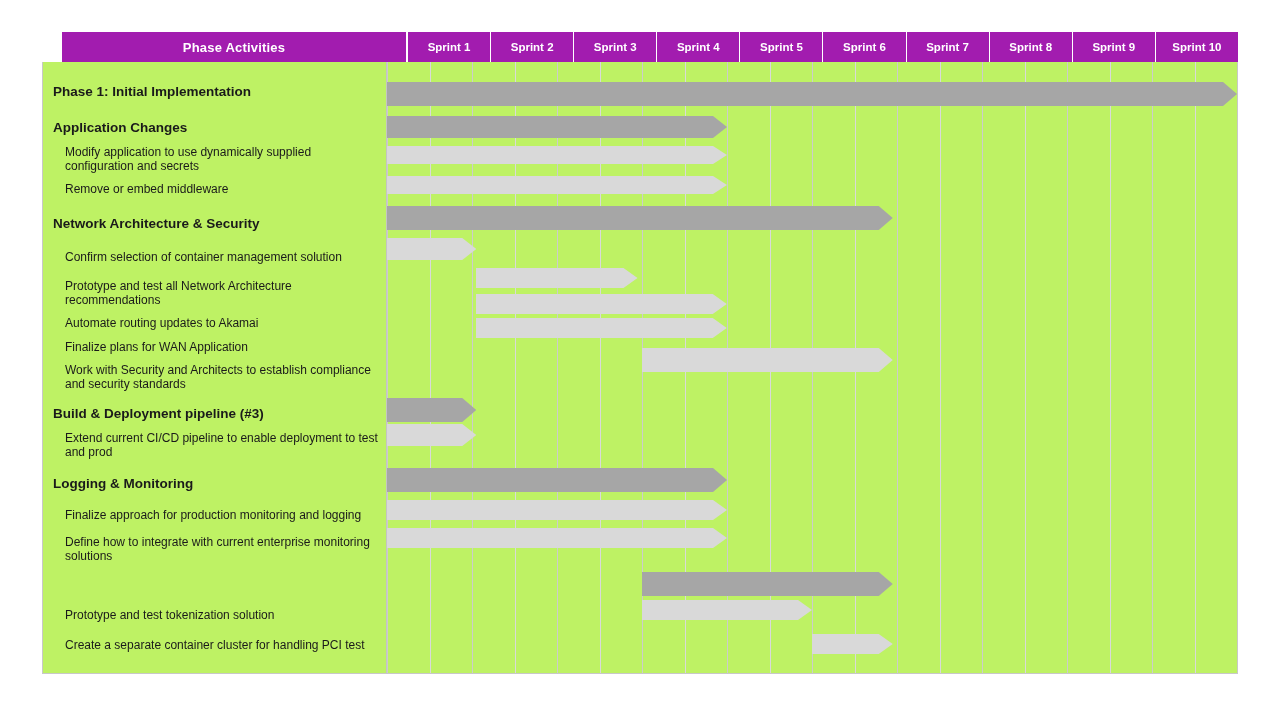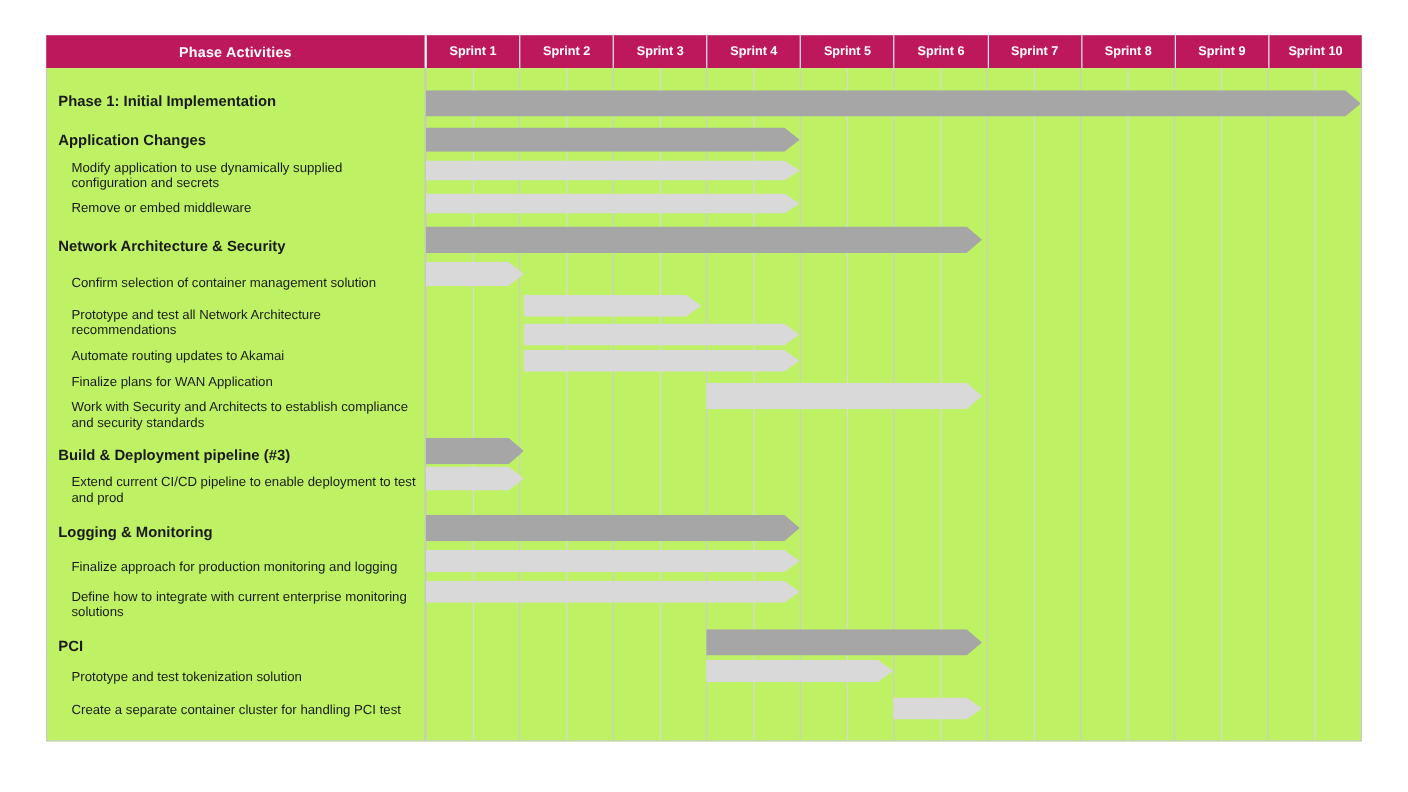--- a/index.html
+++ b/index.html
@@ -20,21 +20,22 @@
     width: 1196px;
     height: 650px;
     box-sizing: border-box;
   }
 
   
   .gantt-header {
     position: relative;
     height: 30px;
     display: flex;
-    background: #be185d;
+    background: #a21caf;
+    margin-left: 20px;
   }
   .header-activities {
     width: 344px;
     flex: 0 0 344px;
     color: #ffffff;
     font-size: 13px;
     font-weight: bold;
     display: flex;
     align-items: center;
     justify-content: center;
@@ -183,23 +184,20 @@
           <span class="label-text">Extend current CI/CD  pipeline to enable deployment to test and prod</span>
         </div>
         <div class="row-label group" style="top: 408px; left: 0px; right: 4px; height: 26px;">
           <span class="label-text">Logging &amp; Monitoring</span>
         </div>
         <div class="row-label task" style="top: 436px; left: 0px; right: 4px; height: 34px;">
           <span class="label-text">Finalize approach for production monitoring and logging</span>
         </div>
         <div class="row-label task" style="top: 470px; left: 0px; right: 4px; height: 34px;">
           <span class="label-text">Define how to integrate with current enterprise monitoring solutions</span>
-        </div>
-        <div class="row-label group" style="top: 512px; left: 0px; right: 4px; height: 26px;">
-          <span class="label-text">PCI</span>
         </div>
         <div class="row-label task" style="top: 540px; left: 0px; right: 4px; height: 26px;">
           <span class="label-text">Prototype and test tokenization solution</span>
         </div>
         <div class="row-label task" style="top: 566px; left: 0px; right: 4px; height: 34px;">
           <span class="label-text">Create a separate container cluster for handling PCI test</span>
         </div>
       </div>
     <div class="timeline-col">
       <div class="grid-layer">

